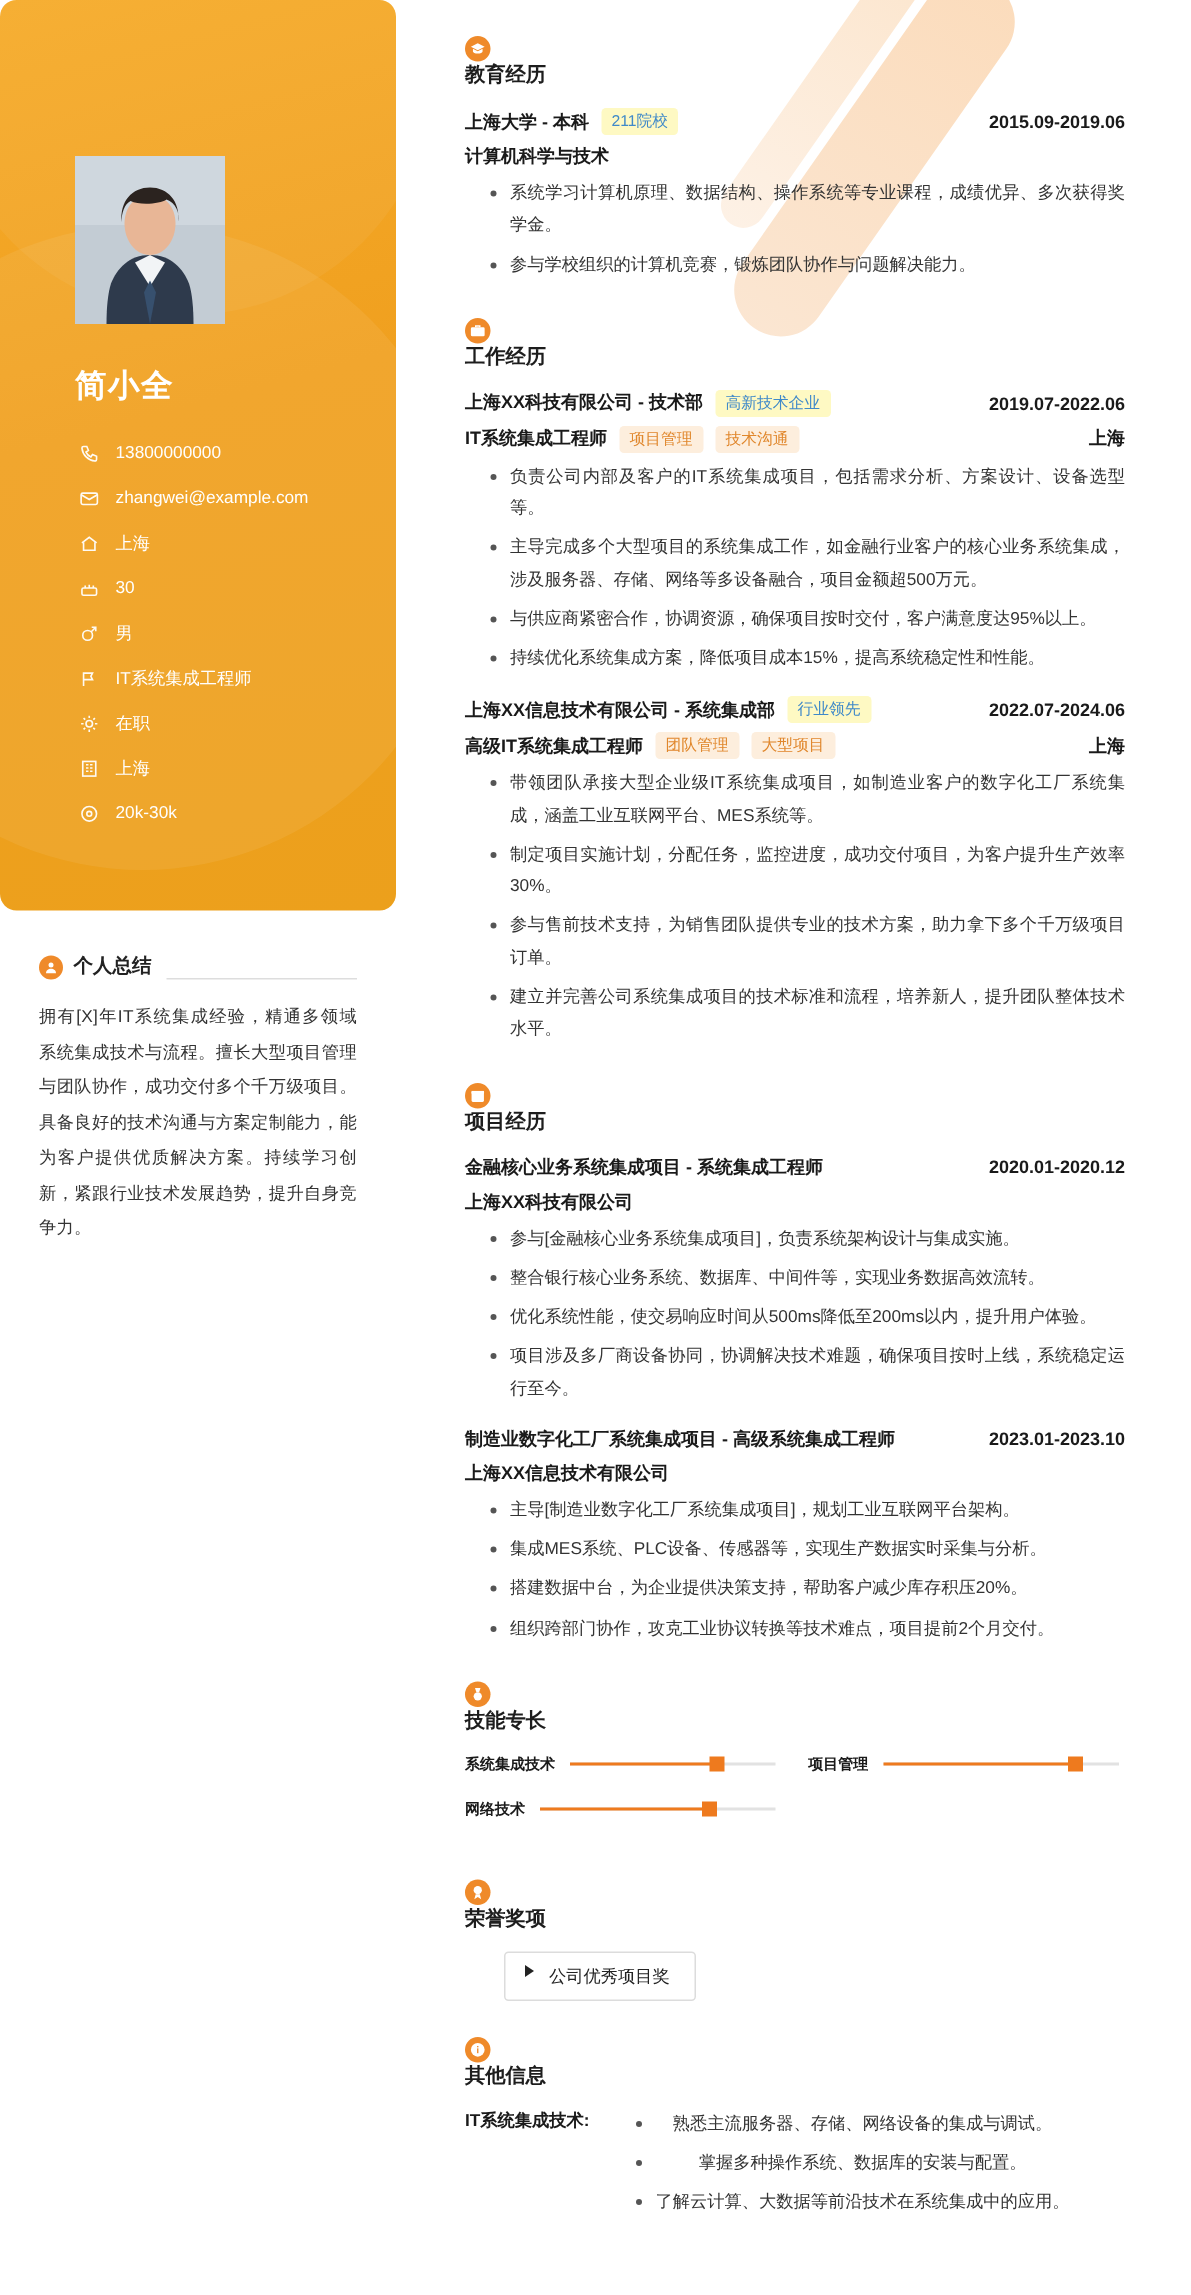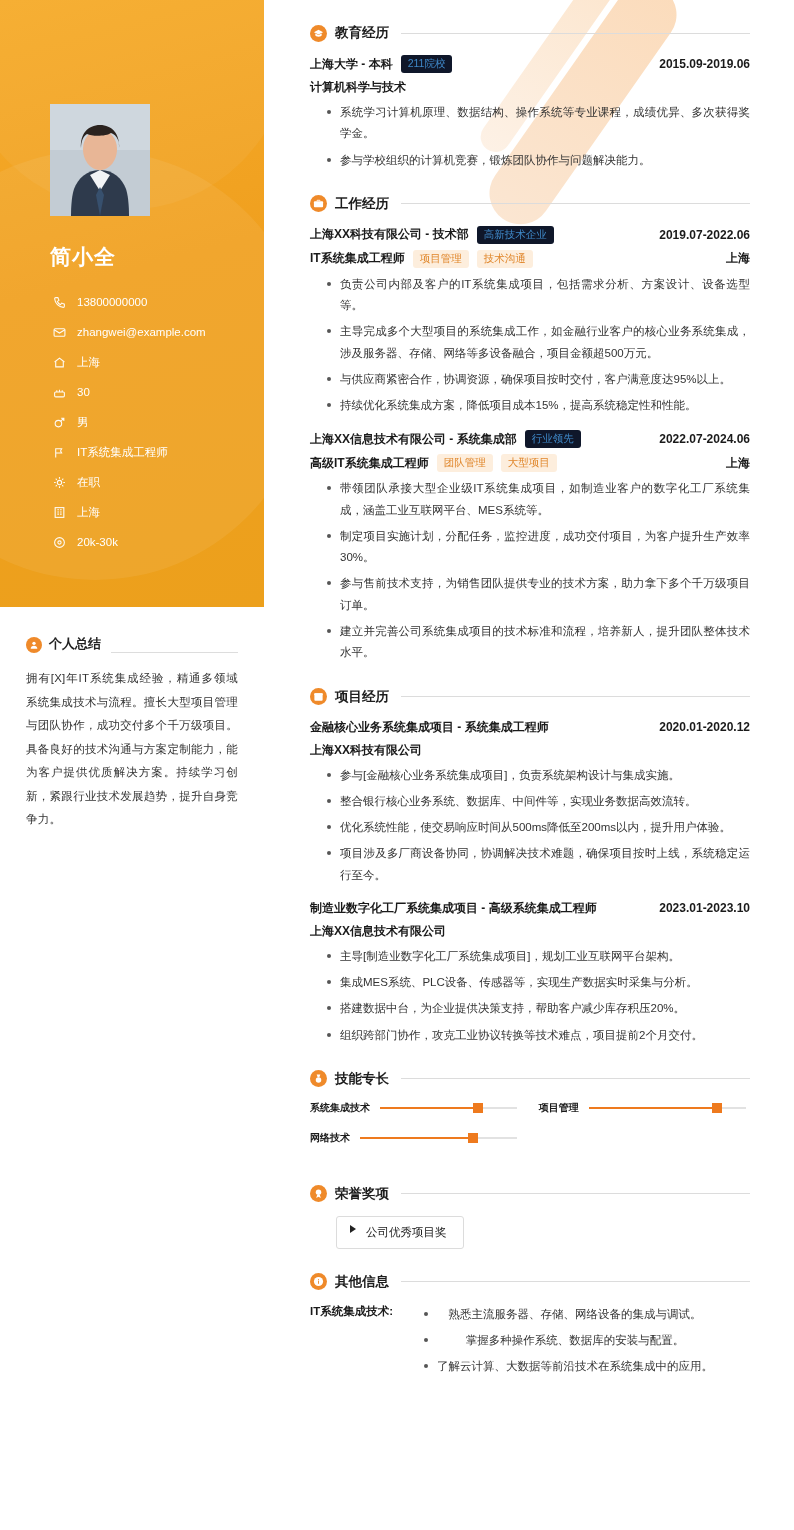--- a/index.html
+++ b/index.html
@@ -18,20 +18,21 @@
     width: 264px;
     flex: 0 0 264px;
     background: #fff;
     overflow: hidden;
   }
   .sidebar-top {
     position: relative;
     height: 607px;
     background: linear-gradient(165deg, #f6ab2a 0%, #f0a01f 45%, #eca01c 100%);
     overflow: hidden;
+    border-radius: 11px;
   }
   .sidebar-top:before {
     content:"";
     position:absolute;
     left:-120px; top:150px;
     width: 430px; height: 430px;
     border-radius: 50%;
     background: rgba(255,255,255,0.07);
   }
   .sidebar-top:after {
@@ -134,21 +135,21 @@
     right: 226px; top: -60px;
     width: 30px; height: 230px;
     background: linear-gradient(180deg,#f8c58e,#fbe0c6);
     border-radius: 30px;
     transform: rotate(35deg);
     opacity: .45;
     pointer-events:none;
   }
 
   .section { position: relative; margin-bottom: 24px; z-index: 2; }
-  .sec-head { display:flex; align-items:center; margin-bottom: 13px; }
+  .sec-head { display:flex; align-items:flex-start; margin-bottom: 13px; flex-direction: column; }
   .sec-badge {
     width: 17px; height: 17px; border-radius: 50%;
     background: #ef8a2a;
     display:flex; align-items:center; justify-content:center;
     margin-right: 8px;
     flex: 0 0 17px;
   }
   .sec-title { font-size: 13.5px; font-weight: bold; color: #1d1d1d; }
   .sec-rule { flex:1; height:1px; background:#dcdcdc; margin-left: 12px; }
 
@@ -162,21 +163,21 @@
   .row .strong { font-weight: bold; color:#1a1a1a; }
   .row .right { font-weight: bold; color:#1a1a1a; white-space: nowrap; padding-left: 10px; }
   .tag {
     display:inline-block;
     font-size: 10.5px;
     padding: 2px 7px;
     border-radius: 3px;
     margin-left: 8px;
     white-space: nowrap;
   }
-  .tag.blue { background:#0f172a; color:#3f89c9; }
+  .tag.blue { background:#fef9c3; color:#3f89c9; }
   .tag.orange { background:#fdeedd; color:#e0872c; }
 
   ul.bullets { margin: 6px 0 0 0; padding: 0 0 0 17px; list-style: none; }
   ul.bullets li {
     position: relative;
     font-size: 11.5px;
     line-height: 1.85;
     color: #333;
     margin-bottom: 5px;
     padding-left: 13px;

